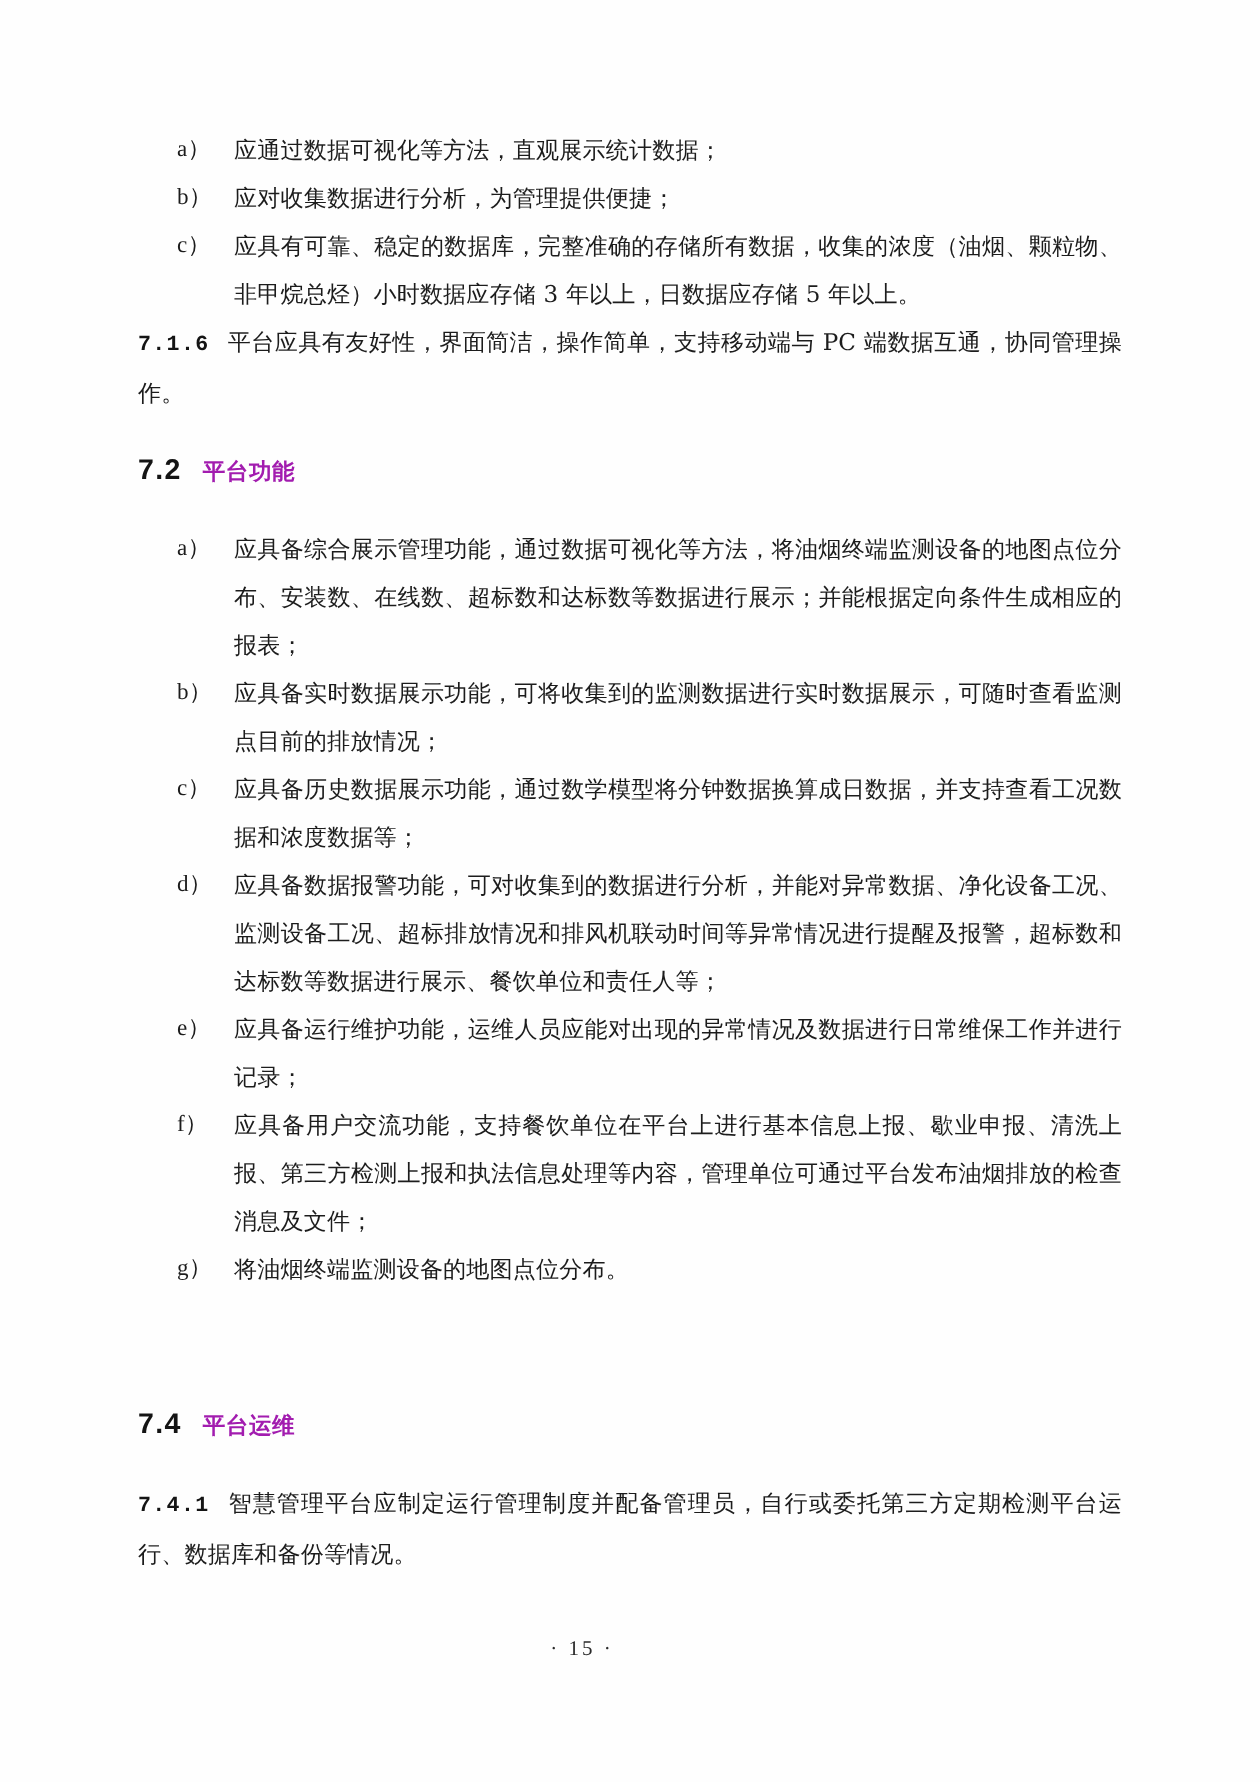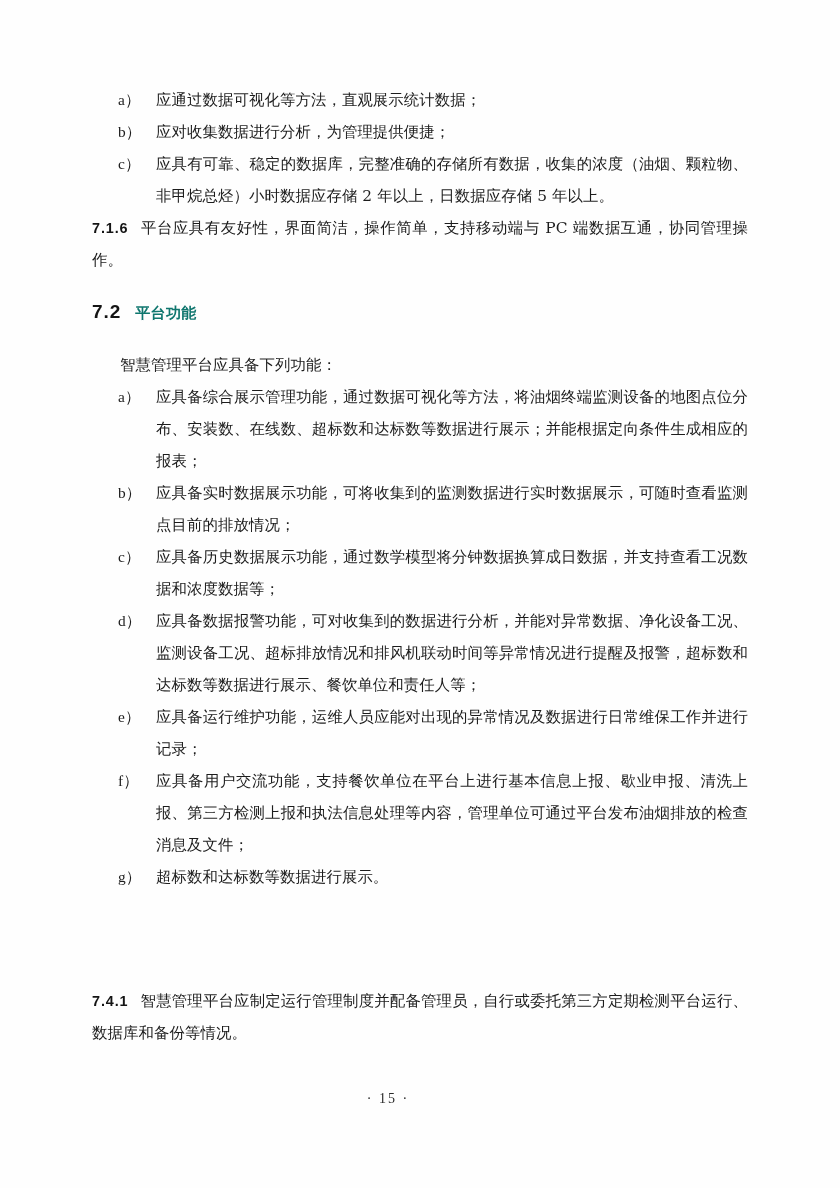--- a/index.html
+++ b/index.html
@@ -39,21 +39,21 @@
     letter-spacing: 0.1px;
   }
 
   
   .sec-para {
     margin: 0;
     padding: 0;
     display: block;
   }
   .sec-para .num {
-    font-family: Liberation Sans, sans-serif;
+    font-family: Liberation Mono, monospace;
     font-weight: bold;
     font-size: 14.4px;
     letter-spacing: 0.9px;
     color: #141414;
     margin-right: 12px;
     white-space: nowrap;
   }
 
   
   .heading {
@@ -66,21 +66,21 @@
     font-weight: bold;
     font-size: 19px;
     letter-spacing: 0.9px;
     color: #141414;
     margin-right: 14px;
   }
   .heading .htxt {
     font-family: "DejaVu Sans", sans-serif;
     font-weight: bold;
     font-size: 15px;
-    color: #0f766e;
+    color: #a21caf;
     letter-spacing: 0.4px;
   }
 
   
   .para {
     margin: 0;
     padding: 0;
     text-indent: 28px;
   }
 
@@ -140,37 +140,36 @@
       <li class="list-item">
         <span class="marker">a）</span>
         <span class="itxt">应通过数据可视化等方法，直观展示统计数据；</span>
       </li>
       <li class="list-item">
         <span class="marker">b）</span>
         <span class="itxt">应对收集数据进行分析，为管理提供便捷；</span>
       </li>
       <li class="list-item">
         <span class="marker">c）</span>
-        <span class="itxt">应具有可靠、稳定的数据库，完整准确的存储所有数据，收集的浓度（油烟、颗粒物、非甲烷总烃）小时数据应存储 2 年以上，日数据应存储 5 年以上。</span>
+        <span class="itxt">应具有可靠、稳定的数据库，完整准确的存储所有数据，收集的浓度（油烟、颗粒物、非甲烷总烃）小时数据应存储 3 年以上，日数据应存储 5 年以上。</span>
       </li>
     </ul>
 
     <p class="sec-para">
       <span class="num">7.1.6</span><span class="ctxt">平台应具有友好性，界面简洁，操作简单，支持移动端与 PC 端数据互通，协同管理操作。</span>
     </p>
 
     <div class="gap-md"></div>
 
     <p class="heading">
       <span class="num">7.2</span><span class="htxt">平台功能</span>
     </p>
 
     <div class="gap-md"></div>
 
-    <p class="para">智慧管理平台应具备下列功能：</p>
 
     <ul class="list">
       <li class="list-item">
         <span class="marker">a）</span>
         <span class="itxt">应具备综合展示管理功能，通过数据可视化等方法，将油烟终端监测设备的地图点位分布、安装数、在线数、超标数和达标数等数据进行展示；并能根据定向条件生成相应的报表；</span>
       </li>
       <li class="list-item">
         <span class="marker">b）</span>
         <span class="itxt">应具备实时数据展示功能，可将收集到的监测数据进行实时数据展示，可随时查看监测点目前的排放情况；</span>
       </li>
@@ -185,32 +184,35 @@
       <li class="list-item">
         <span class="marker">e）</span>
         <span class="itxt">应具备运行维护功能，运维人员应能对出现的异常情况及数据进行日常维保工作并进行记录；</span>
       </li>
       <li class="list-item">
         <span class="marker">f）</span>
         <span class="itxt">应具备用户交流功能，支持餐饮单位在平台上进行基本信息上报、歇业申报、清洗上报、第三方检测上报和执法信息处理等内容，管理单位可通过平台发布油烟排放的检查消息及文件；</span>
       </li>
       <li class="list-item">
         <span class="marker">g）</span>
-        <span class="itxt">超标数和达标数等数据进行展示。</span>
+        <span class="itxt">将油烟终端监测设备的地图点位分布。</span>
       </li>
     </ul>
 
     <div class="gap-lg"></div>
 
 
     <div class="gap-md"></div>
 
 
     <div class="gap-lg"></div>
 
+    <p class="heading">
+      <span class="num">7.4</span><span class="htxt">平台运维</span>
+    </p>
 
     <div class="gap-md"></div>
 
     <p class="sec-para">
       <span class="num">7.4.1</span><span class="ctxt">智慧管理平台应制定运行管理制度并配备管理员，自行或委托第三方定期检测平台运行、数据库和备份等情况。</span>
     </p>
 
   </div>
 
   <div class="footer">

